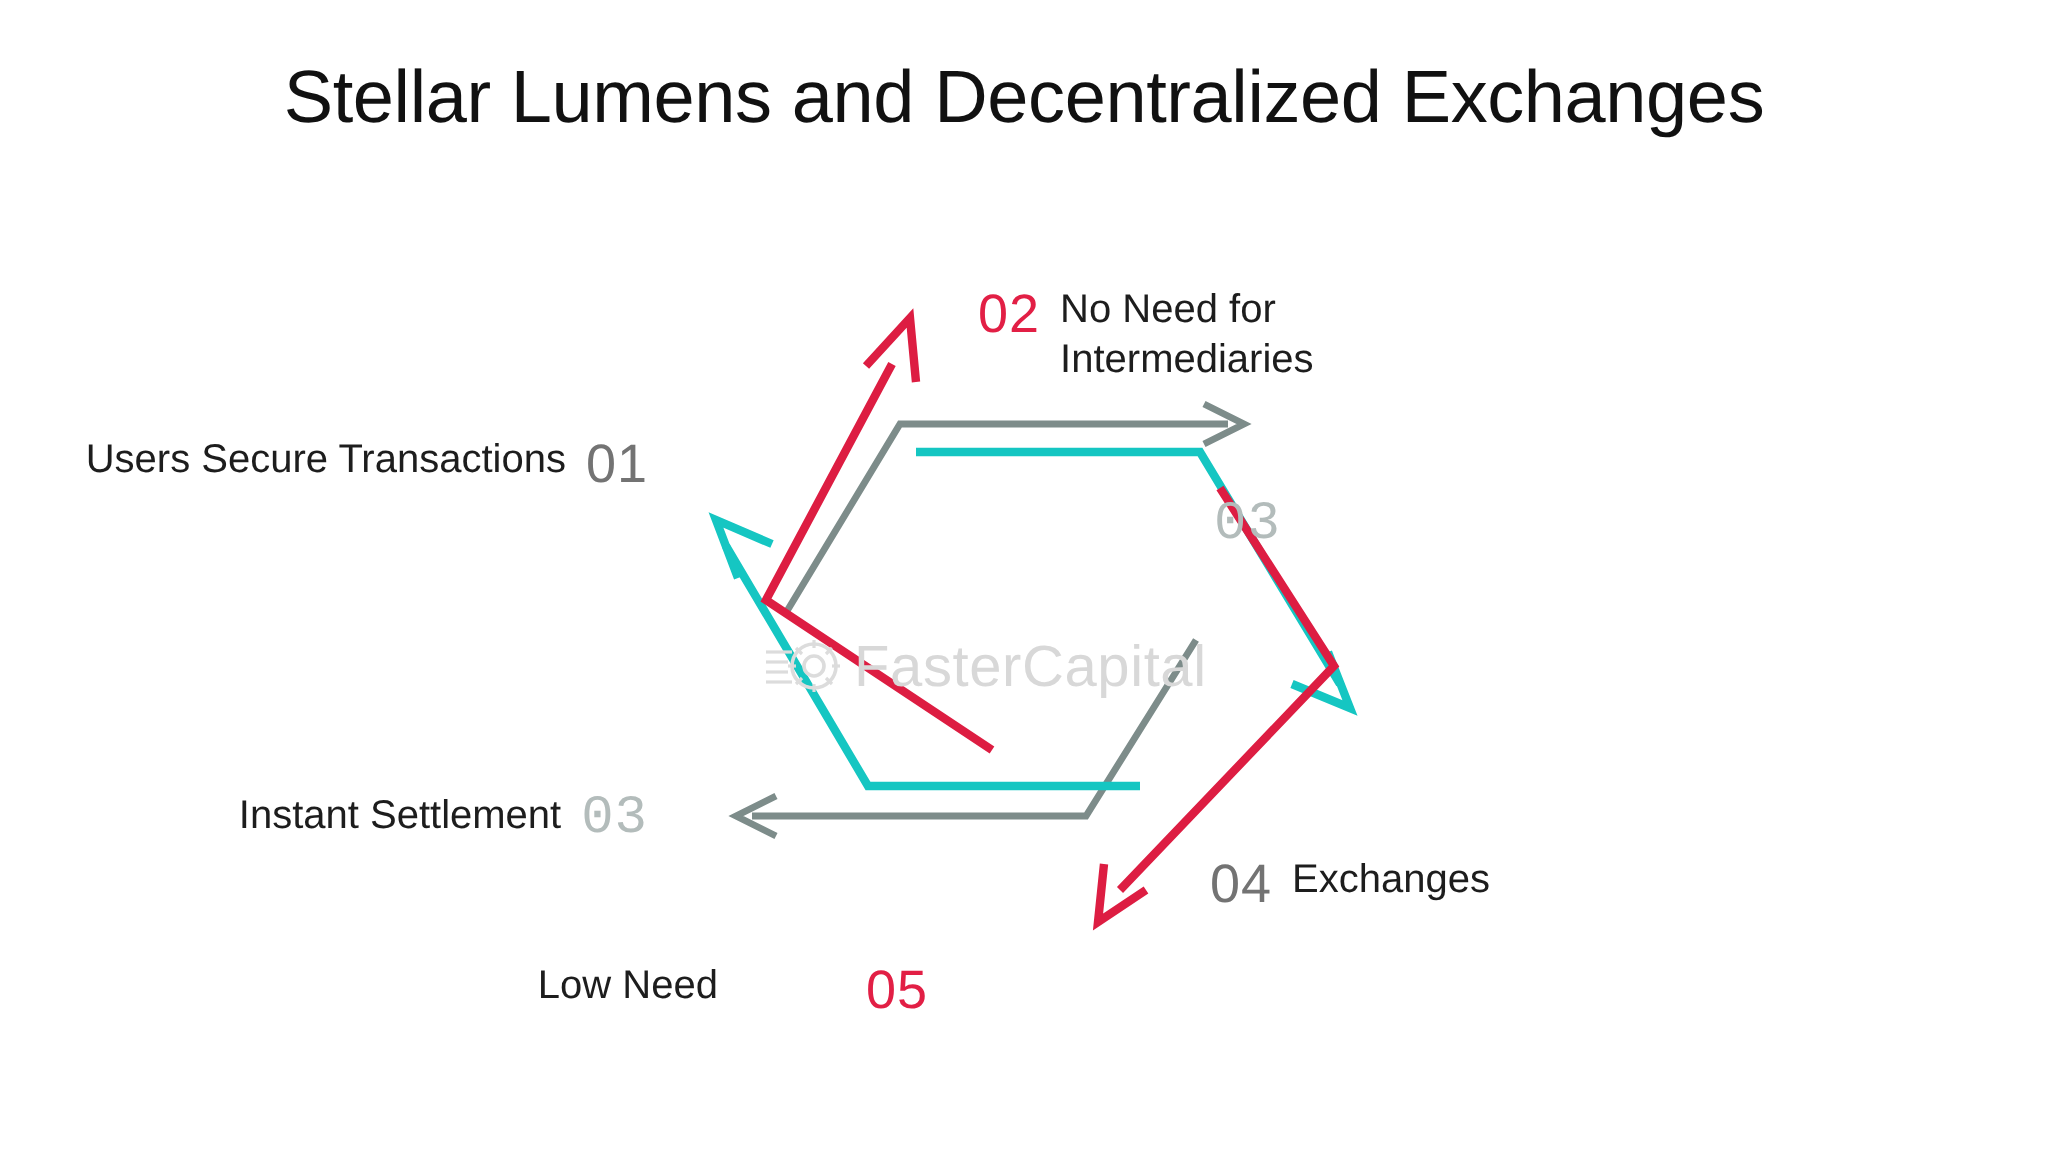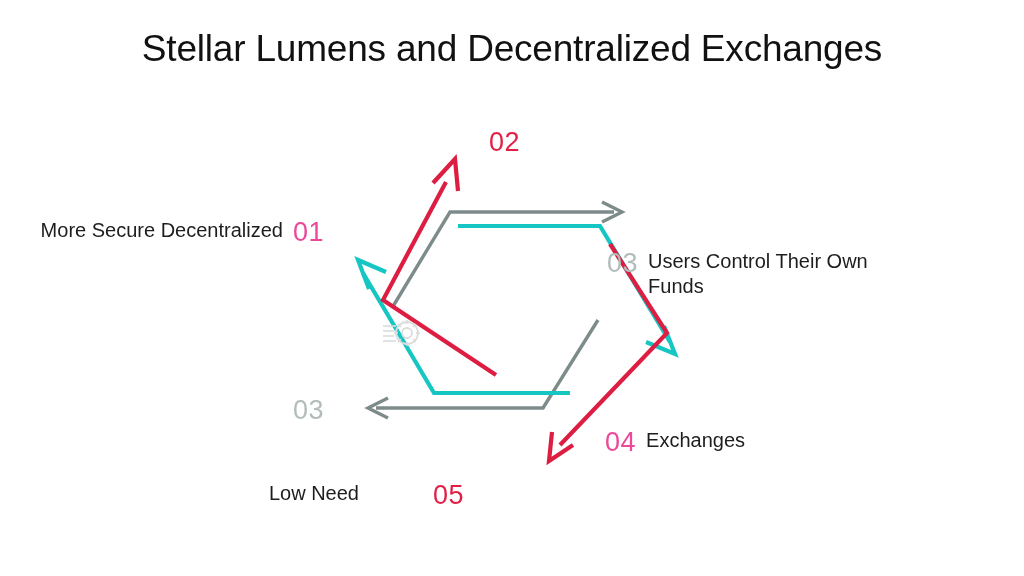--- a/index.html
+++ b/index.html
@@ -74,30 +74,30 @@
     line-height: 1.05;
     letter-spacing: 0.5px;
   }
   .callout .txt {
     font-family: "Liberation Sans", sans-serif;
     font-size: 20px;
     font-weight: 400;
     line-height: 1.26;
     color: #1d1d1d;
   }
-  .num.cyan  { color: #ec4899; text-align: right; }
+  .num.cyan  { color: #737373; text-align: right; }
   .num.red   { color: #e21f45; }
-  .num.gray  { color: #b3bcbb; }
+  .num.gray  { color: #b3bcbb; font-family: Liberation Mono, monospace; }
 
   
   #callout-01 { left: 24px;  top: 218px; width: 300px; justify-content: flex-end; }
   #callout-06 { left: 24px;  top: 396px; width: 300px; justify-content: flex-end; }
   #callout-05 { left: 24px;  top: 481px; width: 440px; justify-content: flex-end; }
 
-  #callout-02 { left: 489px; top: 128px; width: 300px; }
+  #callout-02 { left: 489px; top: 143px; width: 300px; }
   #callout-03 { left: 607px; top: 249px; width: 330px; }
   #callout-04 { left: 605px; top: 428px; width: 300px; }
 </style>
 </head>
 <body>
 
 <div id="page-title">Stellar Lumens and Decentralized Exchanges</div>
 
 <svg id="diagram-svg" width="370" height="380" viewBox="0 0 370 380">
 
@@ -143,41 +143,43 @@
       <line x1="24" y1="3" x2="24" y2="7"></line>
       <line x1="24" y1="25" x2="24" y2="29"></line>
       <line x1="11" y1="16" x2="15" y2="16"></line>
       <line x1="33" y1="16" x2="37" y2="16"></line>
       <line x1="15" y1="7" x2="18" y2="10"></line>
       <line x1="30" y1="22" x2="33" y2="25"></line>
       <line x1="33" y1="7" x2="30" y2="10"></line>
       <line x1="18" y1="22" x2="15" y2="25"></line>
     </g>
   </svg>
+  <span class="wm-text">FasterCapital</span>
 </div>
 
 <div class="callout" id="callout-01">
-  <span class="txt">More Secure Decentralized</span>
+  <span class="txt">Users Secure Transactions</span>
   <span class="num cyan">01</span>
 </div>
 
 <div class="callout" id="callout-06">
+  <span class="txt">Instant Settlement</span>
   <span class="num gray">03</span>
 </div>
 
 <div class="callout" id="callout-05">
   <span class="txt">Low Need</span>
   <span class="num red" style="margin-left:64px;">05</span>
 </div>
 
 <div class="callout" id="callout-02">
   <span class="num red">02</span>
+  <span class="txt" style="max-width:160px;">No Need for Intermediaries</span>
 </div>
 
 <div class="callout" id="callout-03">
   <span class="num gray">03</span>
-  <span class="txt" style="max-width:245px;">Users Control Their Own Funds</span>
 </div>
 
 <div class="callout" id="callout-04">
   <span class="num cyan">04</span>
   <span class="txt">Exchanges</span>
 </div>
 
 </body></html>

